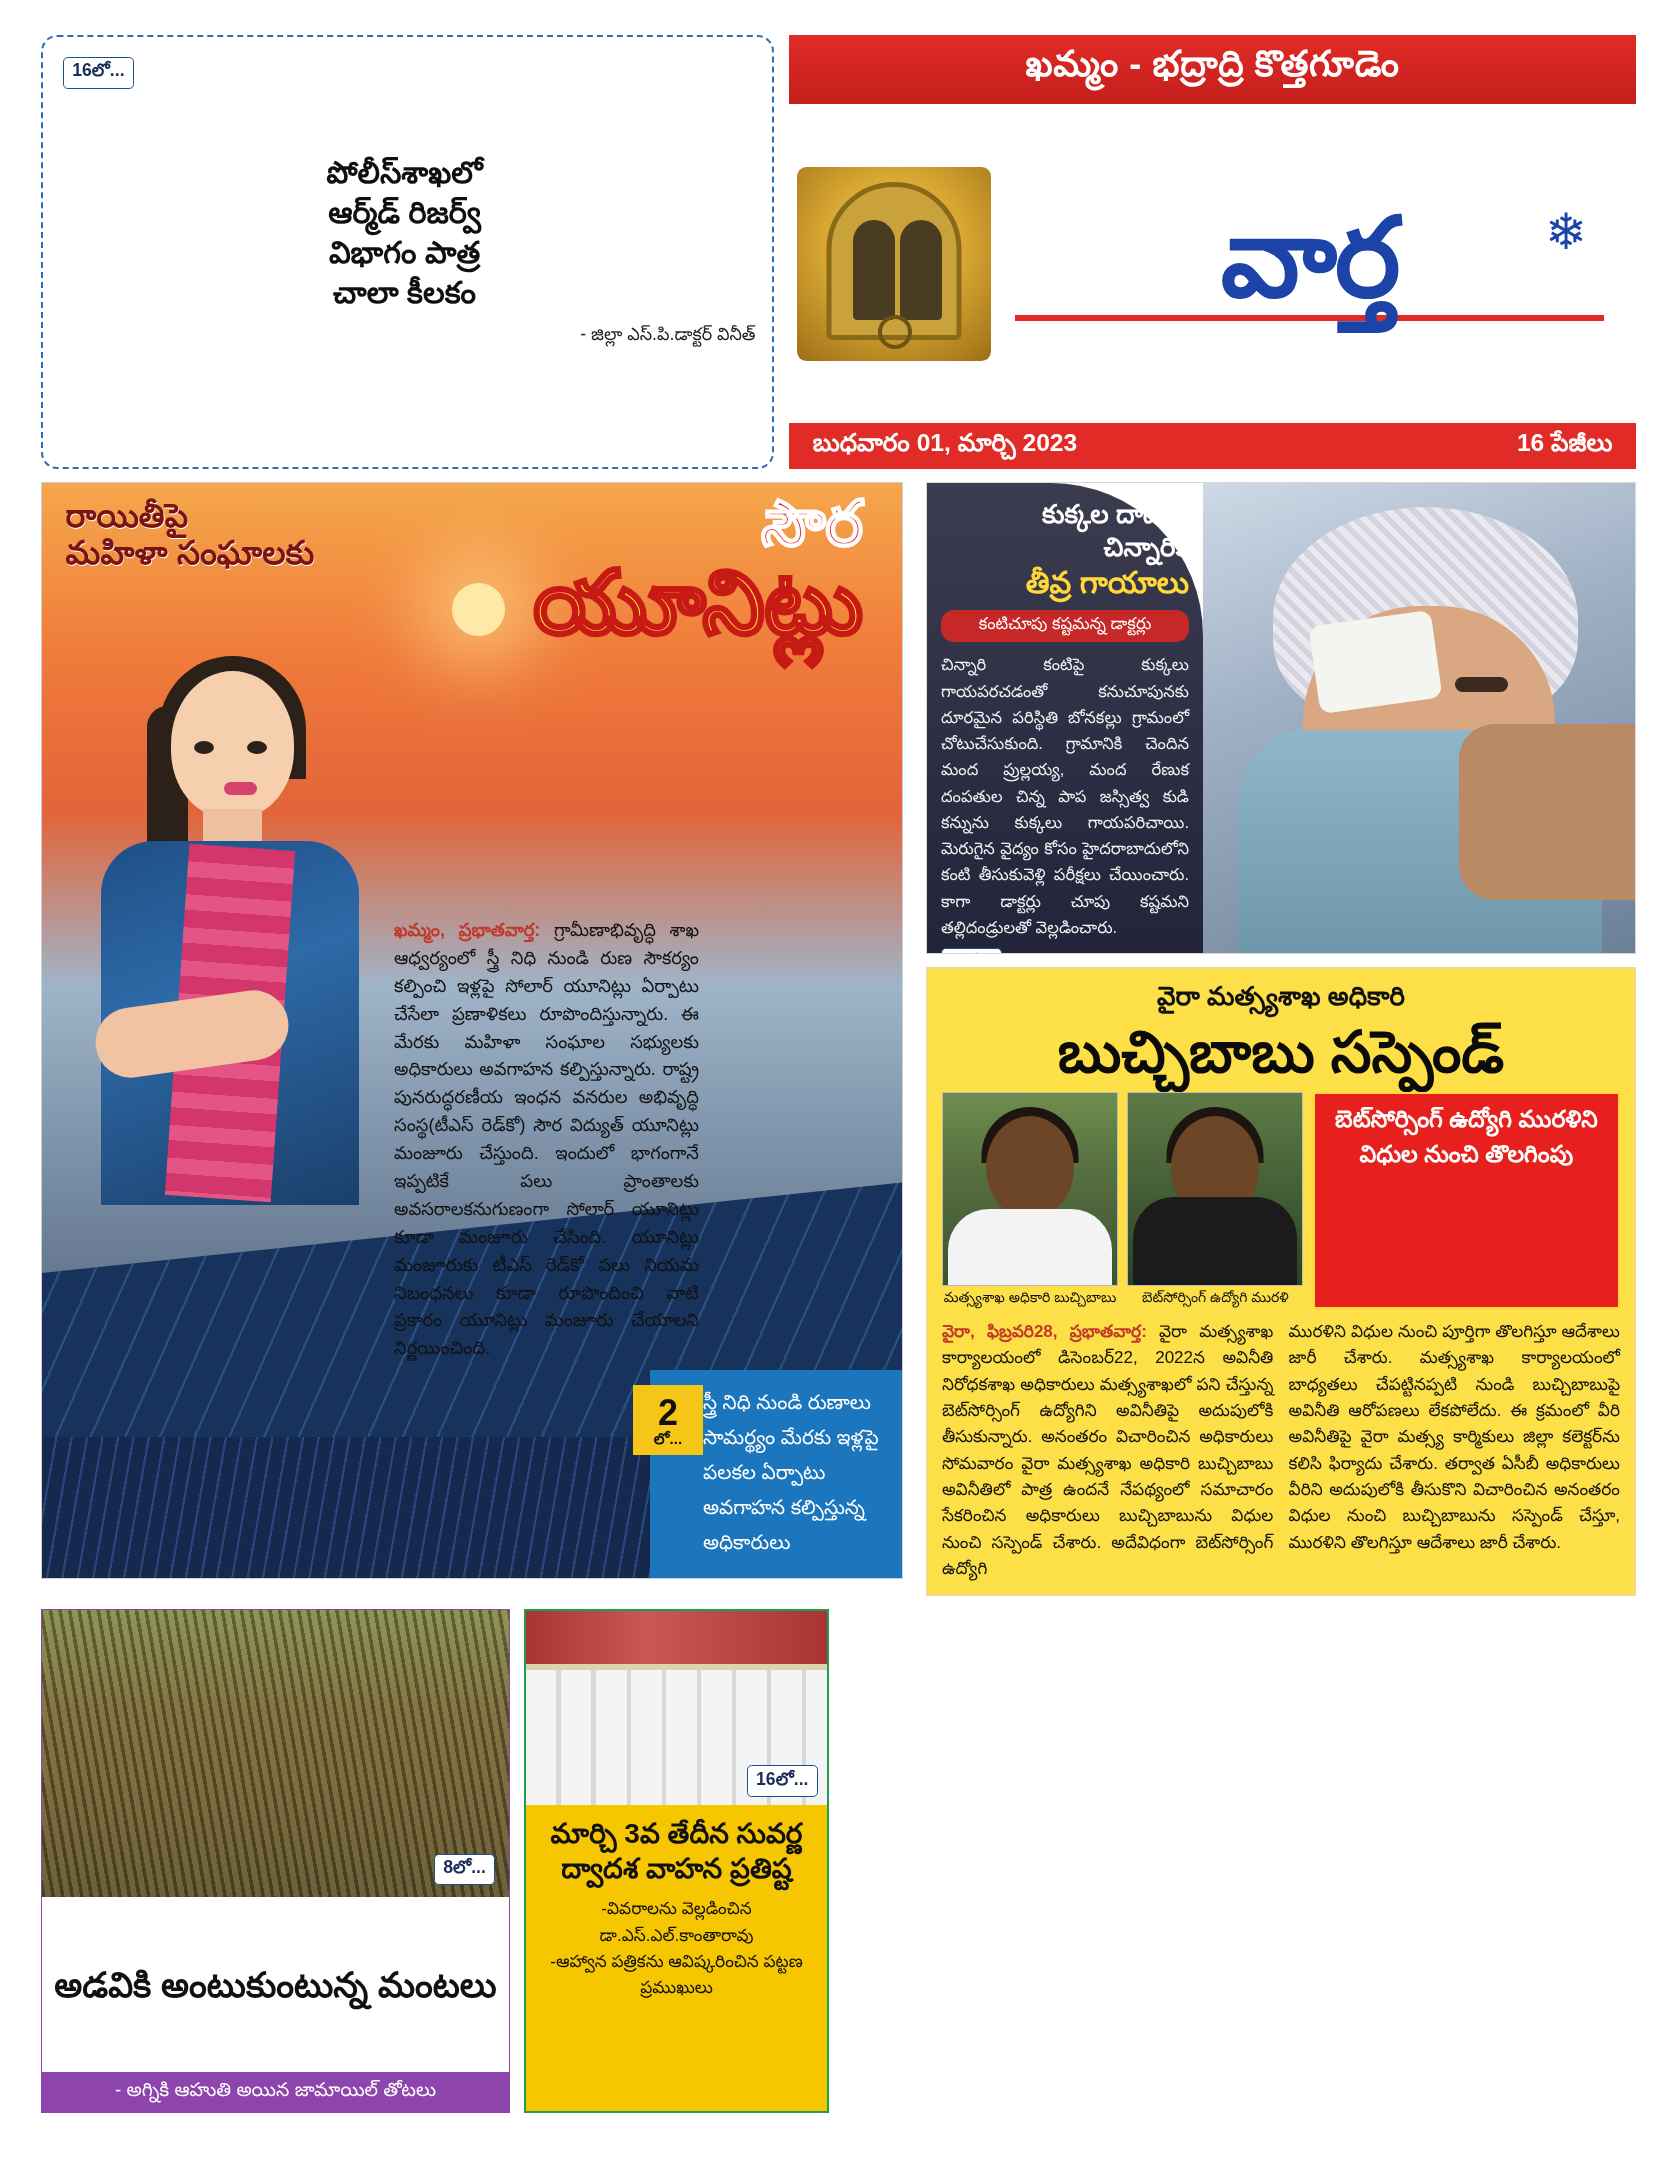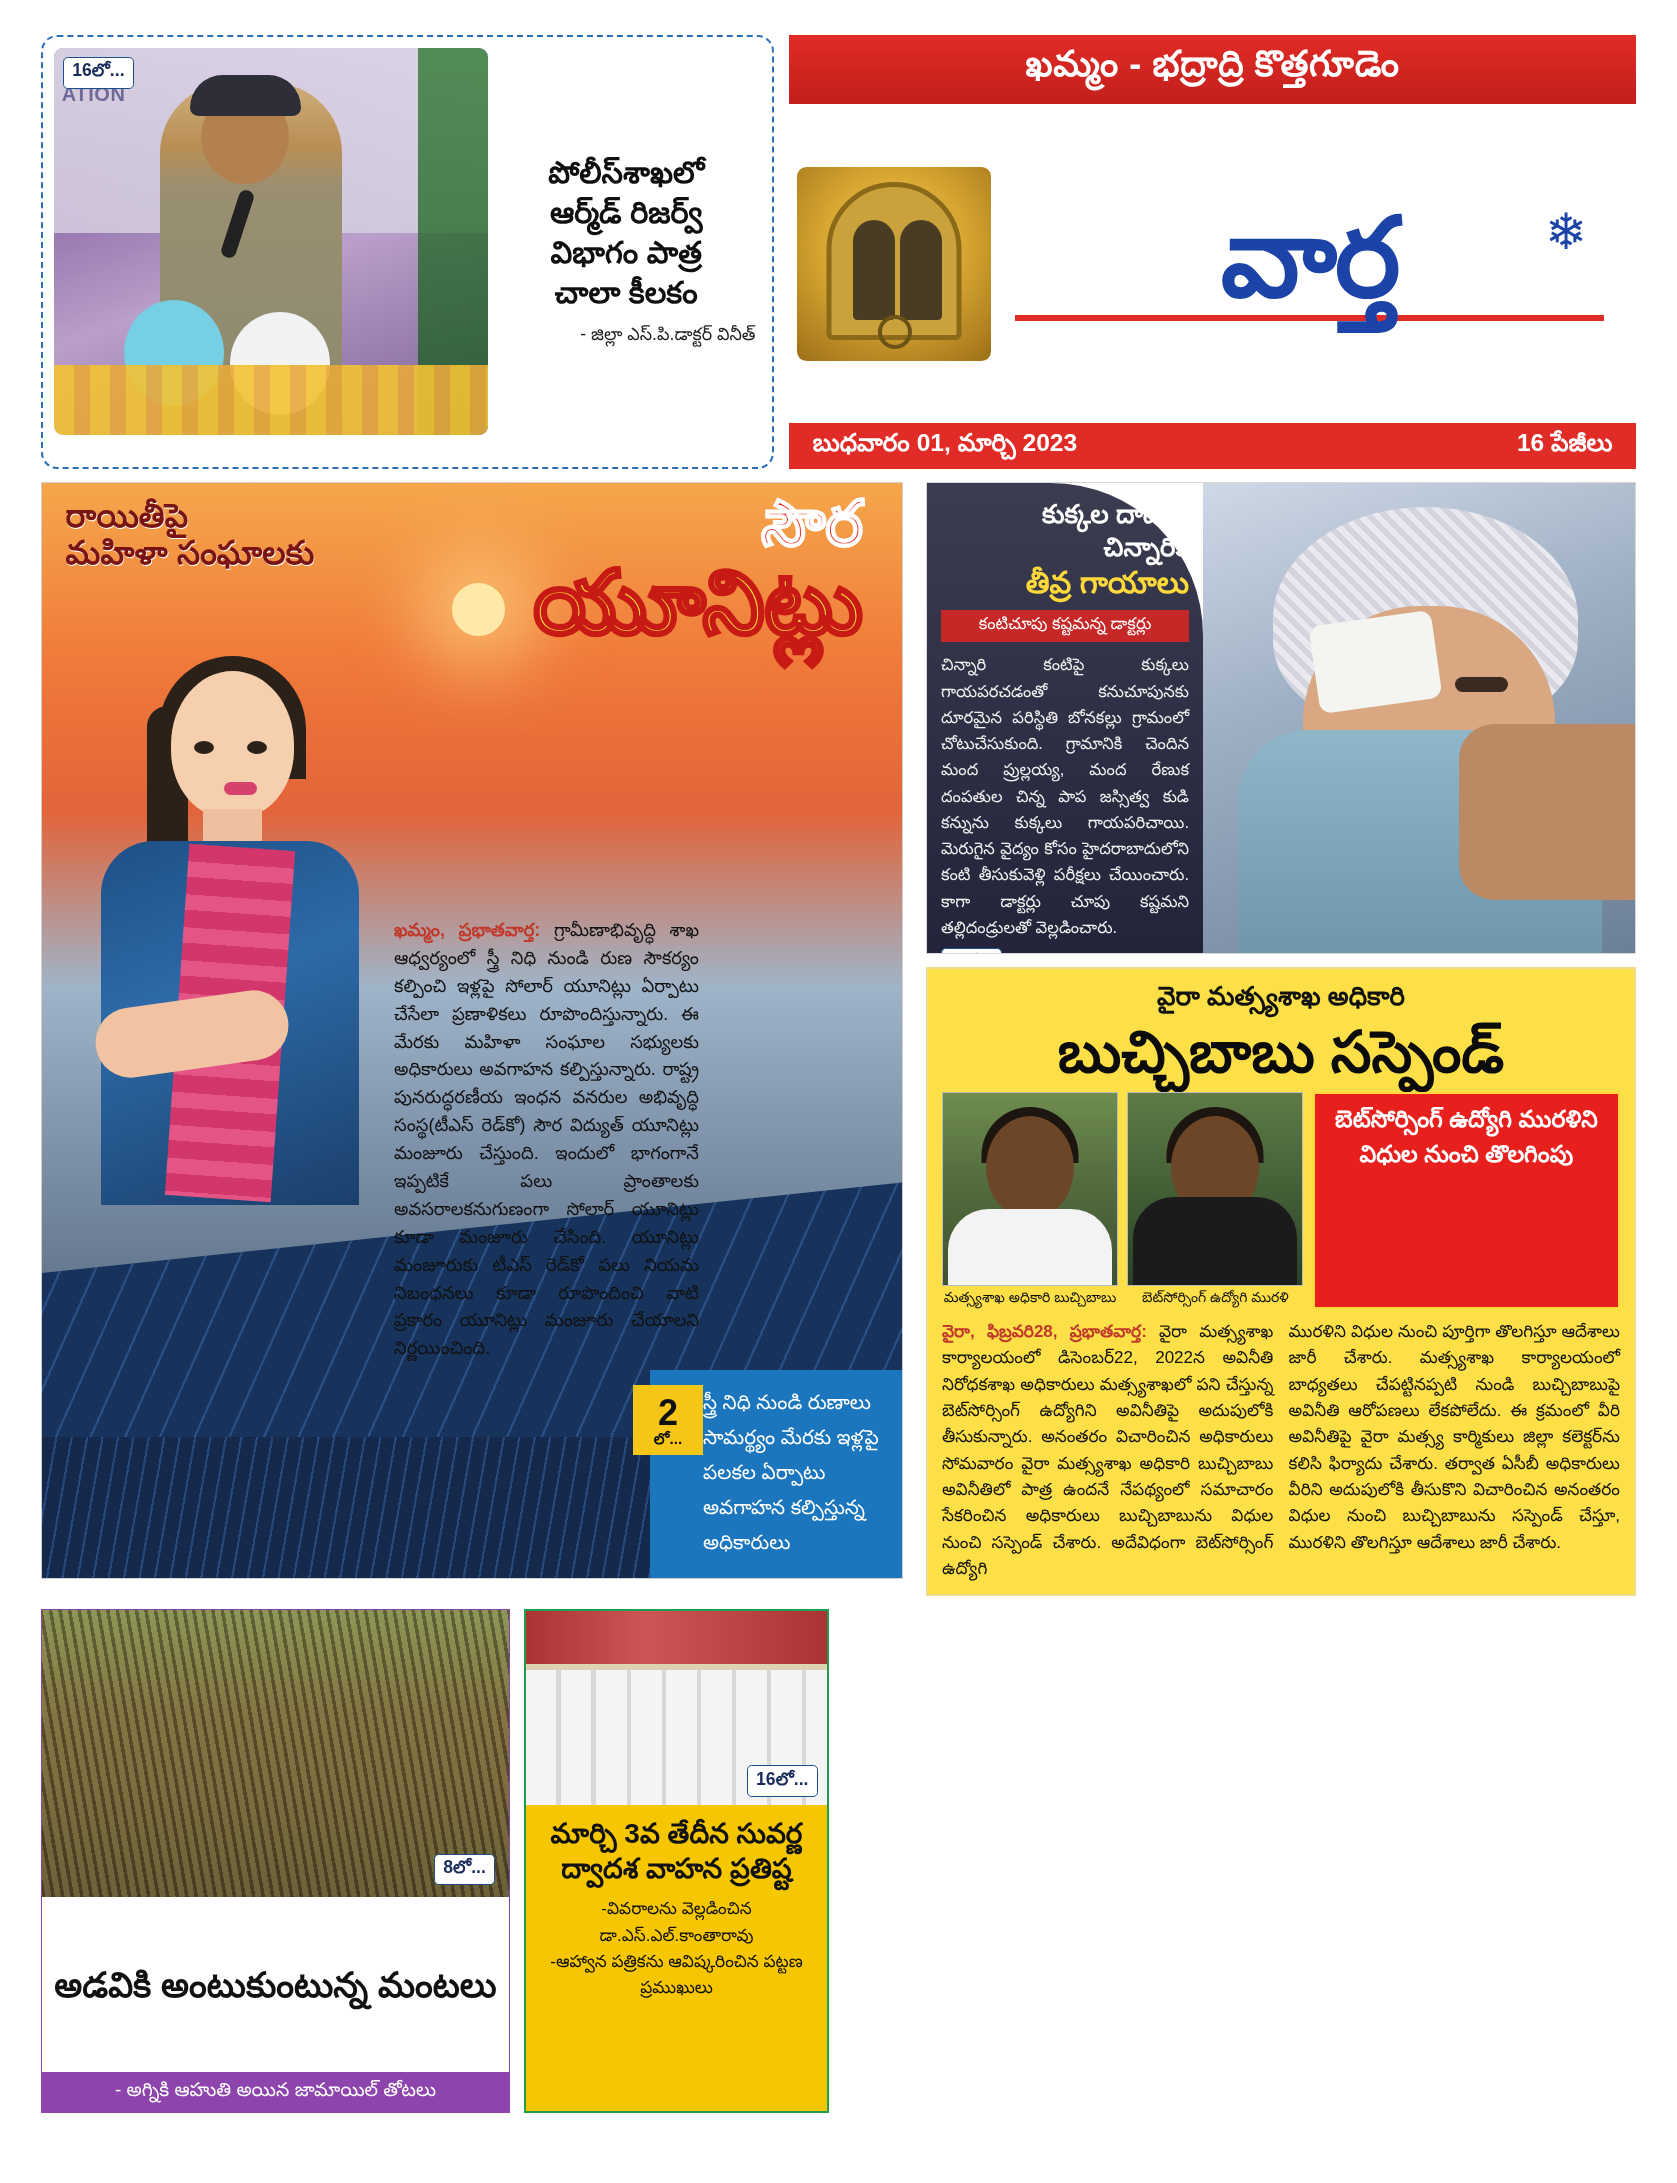--- a/index.html
+++ b/index.html
@@ -219,21 +219,21 @@
   
   .dogstory { height: 598px; display:flex; position:relative; overflow:hidden; border:1.8px solid #d8d8d8; }
   .dog-left {
     width: 276px; background: linear-gradient(180deg,#3b3c50,#23243a); color:#fff;
     padding: 15.2px 14px; position:relative;
     border-radius: 0 152px 0 0;
   }
   .dog-left h3 { margin:0; font-size: 26px; line-height:1.25; text-align:right; }
   .dog-left .hl { color:#ffd83a; font-size: 30.5px; }
   .dog-left .sub {
-    background:#c62828; color:#fff; font-size: 16.4px; padding: 4.7px 5.9px; margin: 8.2px 0 9.4px; text-align:center;
+    background:#c62828; color:#fff; font-size: 16.4px; padding: 4.7px 5.9px; margin: 8.2px 0 9.4px; text-align:center;border-radius:13px;
   }
   .dog-left p { margin:0; font-size: 16.4px; line-height: 1.6; text-align: justify; color:#f1f1f1; }
   .dog-left .page-ref { position:static; display:inline-block; margin-top: 8.2px; background:#fff; color:#1b2d5b; }
   .dog-photo {
     flex:1; position:relative;
     background: linear-gradient(160deg,#cfd9e6 0%, #9fb0c4 40%, #6b7f96 100%);
   }
   .dog-photo .cap {
     position:absolute; left: 70px; top: 23.5px; width: 305px; height: 223px;
     background: repeating-linear-gradient(45deg,#e9e9ef 0 5.9px,#d4d4de 5.9px 11.7px);
@@ -335,32 +335,20 @@
   .fish-wrap { flex:1; display:flex; }
 </style>
 </head>
 <body>
 
 <div class="page">
 
   <div class="topstrip">
 
     <div class="teaser">
-      <div class="teaser-photo">
-        <div class="banner"></div>
-        <div class="banner-text">ATION</div>
-        <div class="greenleaf"></div>
-        <div class="officer"></div>
-        <div class="officer-head"></div>
-        <div class="cap"></div>
-        <div class="mic"></div>
-        <div class="balloon1"></div>
-        <div class="balloon2"></div>
-        <div class="flowers"></div>
-      </div>
       <div class="page-ref">16లో...</div>
       <div class="teaser-text">
         <div class="line">పోలీస్‌శాఖలో</div>
         <div class="line">ఆర్మ్‌డ్ రిజర్వ్</div>
         <div class="line">విభాగం పాత్ర</div>
         <div class="line">చాలా కీలకం</div>
         <div class="credit">- జిల్లా ఎస్‌.పి.డాక్టర్ వినీత్</div>
       </div>
     </div>
 

